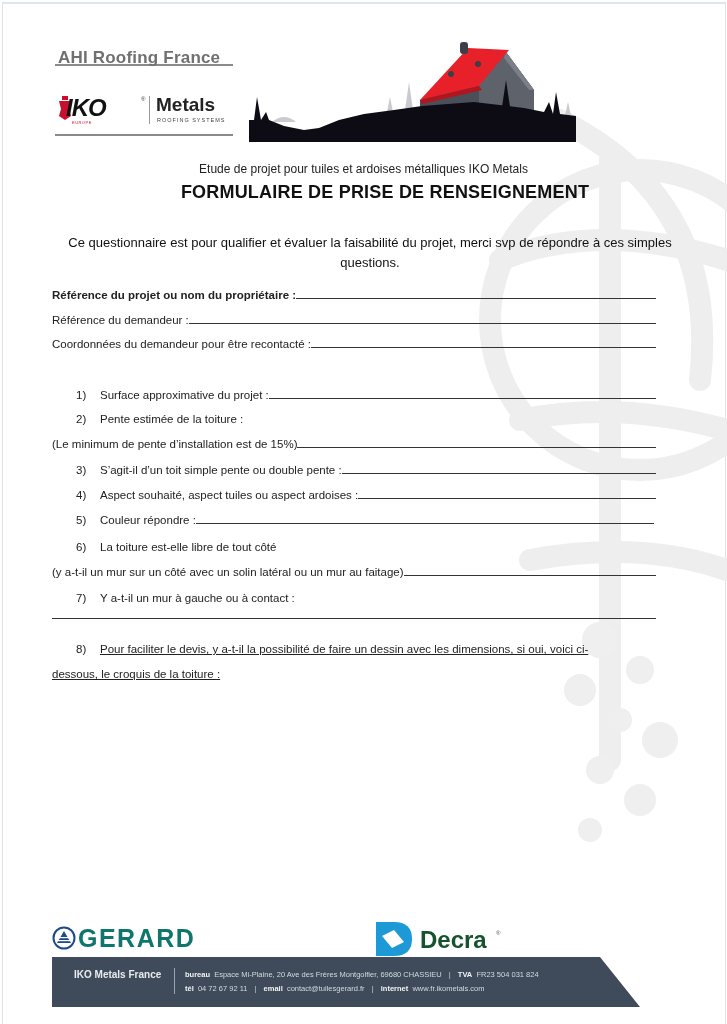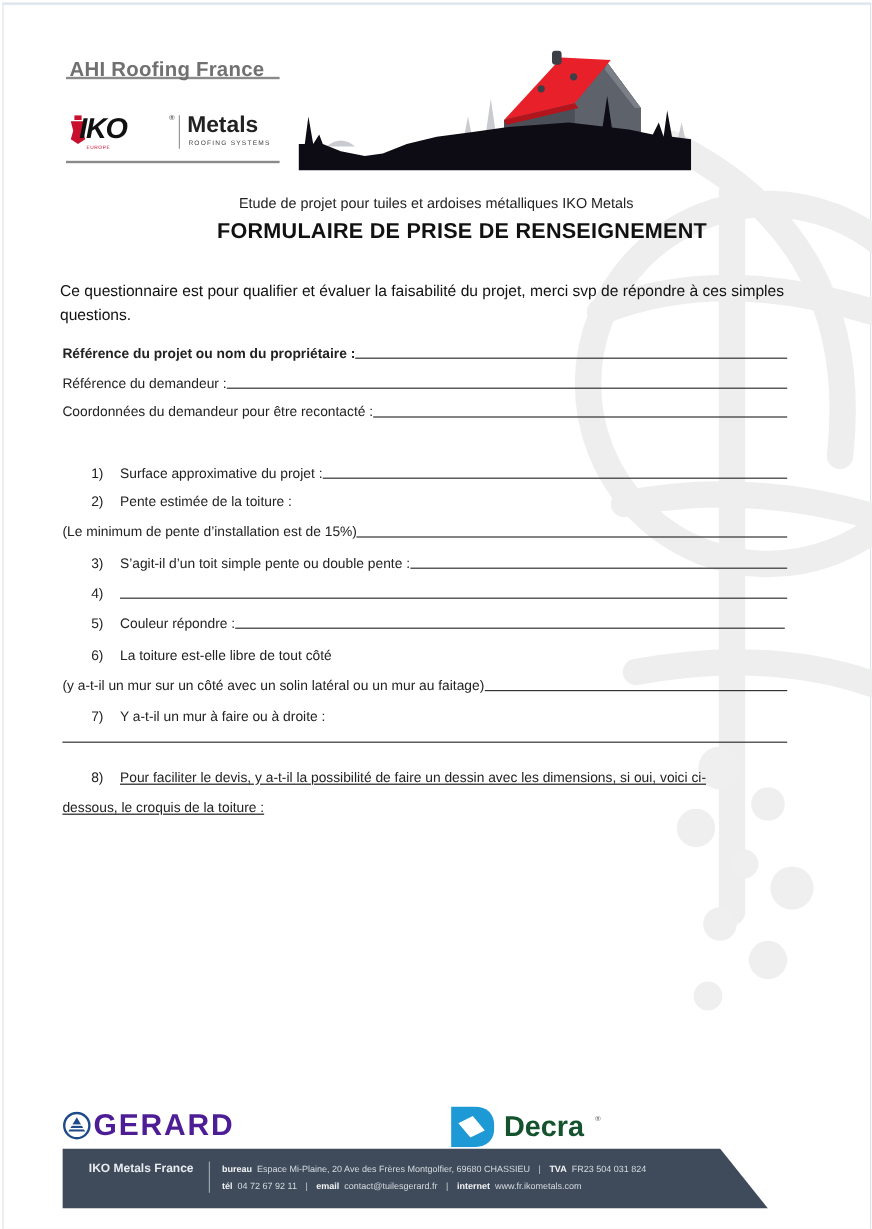--- a/index.html
+++ b/index.html
@@ -12,32 +12,32 @@
   .ahi-title { position: absolute; left: 58px; top: 48px; font-size: 17px; font-weight: bold; color: #707070; letter-spacing: 0.2px; }
   .iko-word { position: absolute; left: 66px; top: 94px; font-size: 24px; font-weight: bold; font-style: italic; color: #111; letter-spacing: -1px; }
   .iko-europe { position: absolute; left: 72px; top: 120px; font-size: 4px; color: #c8102e; letter-spacing: 0.5px; }
   .iko-reg { position: absolute; left: 141px; top: 96px; font-size: 6px; color: #333; }
   .iko-sep { position: absolute; left: 149px; top: 96px; width: 1px; height: 28px; background: #999; }
   .metals-word { position: absolute; left: 156px; top: 94px; font-size: 19px; font-weight: bold; color: #222; }
   .metals-sub { position: absolute; left: 157px; top: 117px; font-size: 5.5px; color: #444; letter-spacing: 1px; }
   
   .subtitle { position: absolute; left: 0; width: 727px; top: 162px; text-align: center; font-size: 12px; color: #222; }
   .main-title { position: absolute; left: 0; width: 770px; top: 182px; text-align: center; font-size: 18px; font-weight: bold; color: #111; letter-spacing: 0.2px; }
-  .intro { position: absolute; left: 50px; width: 640px; top: 233px; text-align: left; font-size: 13px; line-height: 20px; color: #111; }
+  .intro { position: absolute; left: 50px; width: 640px; top: 233px; text-align: center; font-size: 13px; line-height: 20px; color: #111; }
   
   .line { position: absolute; display: flex; align-items: flex-end; font-size: 11.5px; color: #222; white-space: nowrap; }
   .line .lbl { flex: 0 0 auto; }
   .line .fill { flex: 1 1 auto; border-bottom: 1.3px solid #333; margin-bottom: 2px; height: 1px; }
   .line .num { display: inline-block; width: 24px; }
   .bold { font-weight: bold; }
   .u { text-decoration: underline; }
   .plain { position: absolute; font-size: 11.5px; color: #222; white-space: nowrap; }
   
   .brands { position: absolute; left: 52px; top: 922px; height: 34px; width: 460px; }
-  .gerard { position: absolute; left: 26px; top: 2px; font-size: 25px; font-weight: bold; color: #4c1d95; letter-spacing: 1.5px; }
+  .gerard { position: absolute; left: 26px; top: 2px; font-size: 25px; font-weight: bold; color: #0f766e; letter-spacing: 1.5px; }
   .metrotile { position: absolute; left: 168px; top: 0px; font-size: 20px; font-weight: bold; color: #ec4899; letter-spacing: 0px; font-family: "DejaVu Sans", sans-serif; margin-top: 37px; }
   .decra { position: absolute; left: 368px; top: 4px; font-size: 24px; font-weight: bold; color: #14532d; }
   .decra-reg { position: absolute; left: 444px; top: 8px; font-size: 6px; color: #555; }
   .footer-bar { position: absolute; left: 52px; top: 957px; width: 588px; height: 50px; }
   .fb-company { position: absolute; left: 74px; top: 969px; font-size: 10px; font-weight: bold; color: #e8ecf0; }
   .fb-sep { position: absolute; left: 174px; top: 968px; width: 1px; height: 26px; background: #9aa4ae; }
   .fb-line1, .fb-line2 { position: absolute; left: 185px; font-size: 7.5px; color: #d4dae0; white-space: nowrap; }
   .fb-line1 { top: 970px; }
   .fb-line2 { top: 984px; }
   .fb-line1 b, .fb-line2 b { color: #f2f4f6; }
@@ -141,39 +141,40 @@
 </div>
 
 <div class="line" style="left:76px;width:580px;top:464px">
   <span class="num">3)</span>
   <span class="lbl">S’agit-il d’un toit simple pente ou double pente :</span>
   <span class="fill"></span>
 </div>
 
 <div class="line" style="left:76px;width:580px;top:489px">
   <span class="num">4)</span>
+  <span class="lbl">Aspect souhaité, aspect tuiles ou aspect ardoises :</span>
   <span class="fill"></span>
 </div>
 
 <div class="line" style="left:76px;width:578px;top:514px">
   <span class="num">5)</span>
   <span class="lbl">Couleur répondre :</span>
   <span class="fill"></span>
 </div>
 
 <div class="plain" style="left:76px;top:541px">
   <span style="display:inline-block;width:24px">6)</span><span>La toiture est-elle libre de tout côté</span>
 </div>
 <div class="line" style="left:52px;width:604px;top:566px">
   <span class="lbl">(y a-t-il un mur sur un côté avec un solin latéral ou un mur au faitage)</span>
   <span class="fill"></span>
 </div>
 
 <div class="plain" style="left:76px;top:592px">
-  <span style="display:inline-block;width:24px">7)</span><span>Y a-t-il un mur à faire ou à droite :</span>
+  <span style="display:inline-block;width:24px">7)</span><span>Y a-t-il un mur à gauche ou à contact :</span>
 </div>
 <div class="line" style="left:52px;width:604px;top:617px">
   <span class="fill"></span>
 </div>
 
 <div class="plain" style="left:76px;top:643px">
   <span style="display:inline-block;width:24px">8)</span><span class="u">Pour faciliter le devis, y a-t-il la possibilité de faire un dessin avec les dimensions, si oui, voici ci-</span>
 </div>
 <div class="plain u" style="left:52px;top:668px">dessous, le croquis de la toiture :</div>
 

